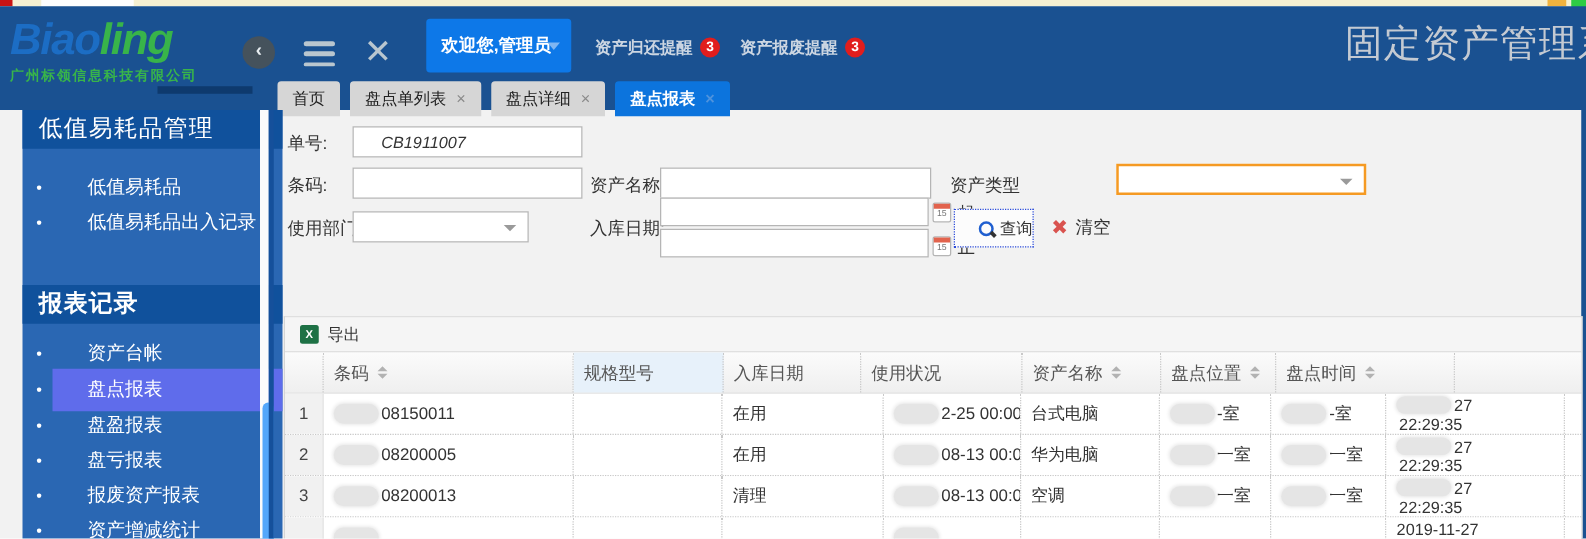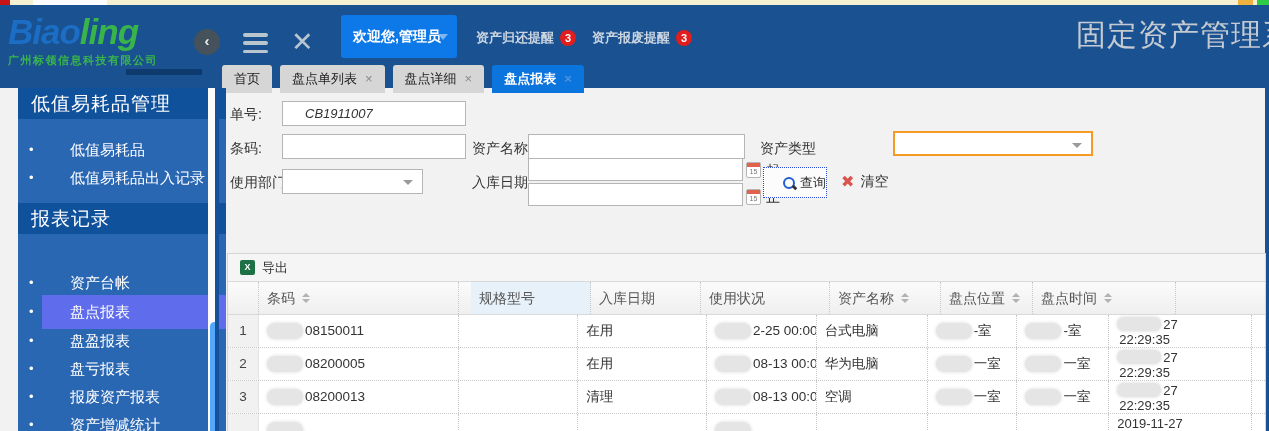--- a/index.html
+++ b/index.html
@@ -92,21 +92,21 @@
   .xls { width:15px; height:15px; background:#1e7145; border-radius:2px; color:#fff; font-size:9px;
     font-weight:bold; text-align:center; line-height:15px; }
   .xls::after { content:"X"; }
   .trow { display:flex; width:100%; }
   .ghead { height:33px; background:linear-gradient(#fbfbfb,#efefef); border-bottom:1px solid #d9d9d9; }
   .gcell { border-right:1px dotted #c8c8c8; padding-left:8px; font-size:14px; color:#555;
     line-height:32px; overflow:hidden; white-space:nowrap; display:flex; align-items:center; gap:0; }
   .ghead .gcell { cursor:pointer; }
   .c0{width:31px; padding-left:0; justify-content:center;} .c1{width:200px;} .c2{width:120px;} .c3{width:129px;}
   .c4{width:110px;} .c5{width:111px;} .c6{width:90px;} .c7{width:92px;} .c8{width:143px;} .c9{width:13px; border-right:none;}
-  .ghead .c2 { background:#e7f1fa;margin-left:12px; }
+  .ghead .c2 { background:#e7f1fa; }
   .sort { display:inline-flex; flex-direction:column; gap:2px; margin-left:7px; }
   .sort i { width:0; height:0; border-left:4px solid transparent; border-right:4px solid transparent; }
   .sort .up { border-bottom:4px solid #b2b2b2; }
   .sort .dn { border-top:4px solid #b2b2b2; }
   .gbody .trow { height:33px; background:#fff; border-bottom:1px dotted #c8c8c8; }
   .gbody .gcell { color:#333; font-size:13.5px; }
   .gbody .c0 { background:#f1f1f1; border-right:1px solid #e3e3e3; color:#444; }
   .blob { display:inline-block; width:36px; height:16px; border-radius:8px; background:#e5e5e5;
     box-shadow:0 0 3px 1px #e9e9e9; margin-right:2px; flex:none; }
   .timecell { line-height:15px; font-size:13px; display:block; padding-top:1px; }
@@ -175,21 +175,21 @@
   <div class="sidebar">
     <div class="s-hdr" style="top:0;">低值易耗品管理</div>
     <div class="s-item" style="top:49px;">
       <span class="bullet"></span>
       <span class="ilabel">低值易耗品</span>
     </div>
     <div class="s-item" style="top:77px;">
       <span class="bullet"></span>
       <span class="ilabel">低值易耗品出入记录</span>
     </div>
-    <div class="s-hdr" style="top:115px;">报表记录</div>
+    <div class="s-hdr" style="top:140px;font-weight:bold;">报表记录</div>
     <div class="s-item" style="top:182px;">
       <span class="bullet"></span>
       <span class="ilabel">资产台帐</span>
     </div>
     <div class="s-item active" style="top:211px;">
       <span class="bullet"></span>
       <span class="ilabel">盘点报表</span>
     </div>
     <div class="s-item" style="top:240px;">
       <span class="bullet"></span>

